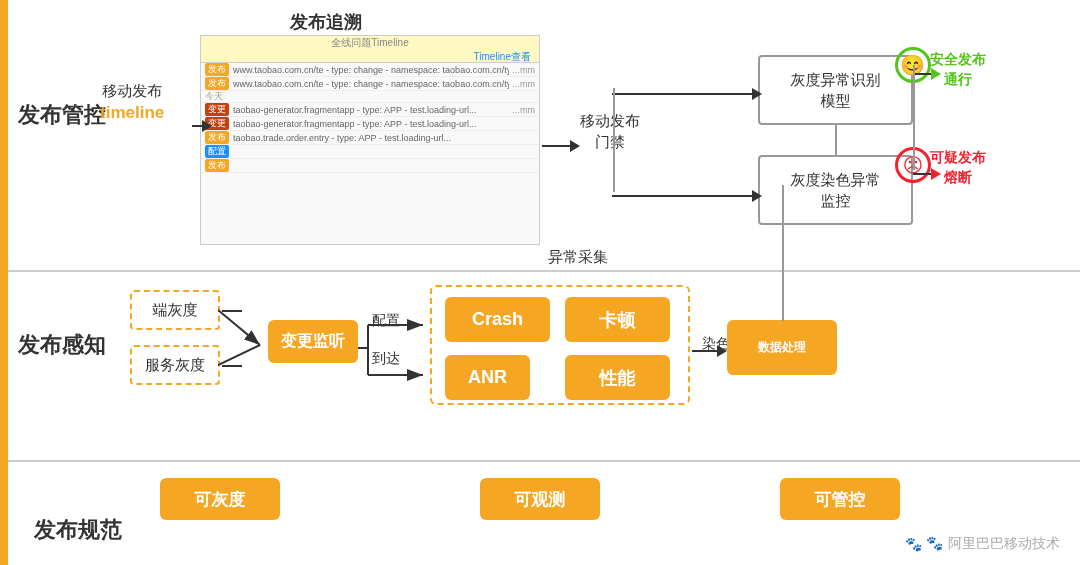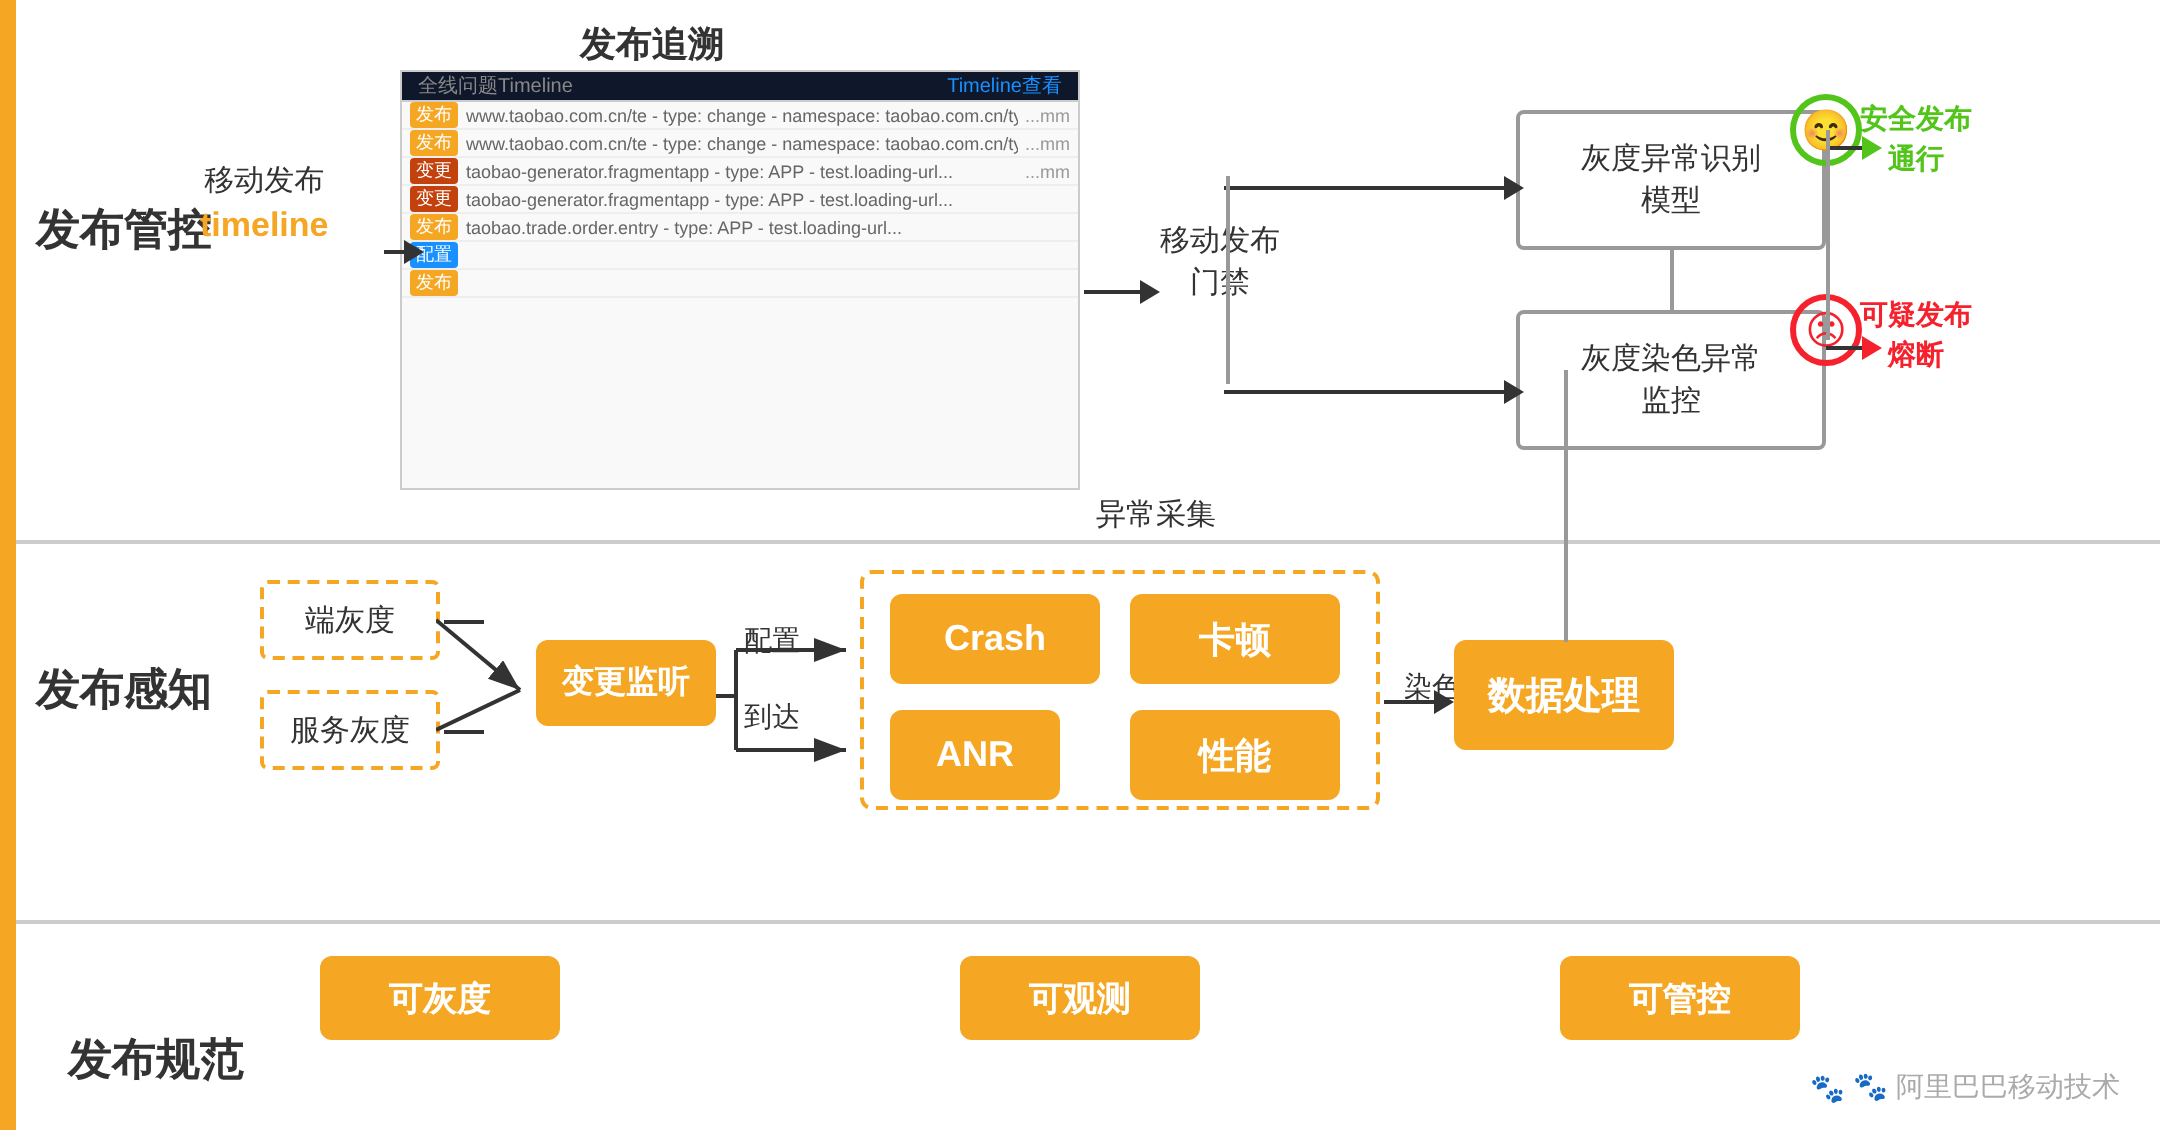--- a/index.html
+++ b/index.html
@@ -84,28 +84,29 @@
 
     
     .screenshot-area {
       position: absolute;
       border: 1px solid #ccc;
       background: #f9f9f9;
       overflow: hidden;
     }
 
     .screenshot-header {
-      background: #0f172a;
-      height: 15px;
+      background: #fef9c3;
+      height: 27px;
       display: flex;
       align-items: center;
       padding: 0 8px;
       font-size: 11px;
       color: #555;
       border-bottom: 1px solid #ccc;
+      flex-direction: column;
     }
 
     .screenshot-row {
       height: 14px;
       display: flex;
       align-items: center;
       border-bottom: 1px solid #eee;
       padding: 0 4px;
       gap: 4px;
     }
@@ -152,20 +153,23 @@
 
   <div class="screenshot-row">
     <span class="tag-orange">发布</span>
     <span class="row-text">www.taobao.com.cn/te - type: change - namespace: taobao.com.cn/ty...</span>
     <span style="font-size:9px;color:#999;">...mm</span>
   </div>
   <div class="screenshot-row">
     <span class="tag-orange">发布</span>
     <span class="row-text">www.taobao.com.cn/te - type: change - namespace: taobao.com.cn/ty...</span>
     <span style="font-size:9px;color:#999;">...mm</span>
+  </div>
+  <div style="height:12px; border-bottom:1px solid #eee; display:flex; align-items:center; padding:0 4px;">
+    <span style="font-size:9px; color:#999;">今天</span>
   </div>
   <div class="screenshot-row">
     <span class="tag-green">变更</span>
     <span class="row-text">taobao-generator.fragmentapp - type: APP - test.loading-url...</span>
     <span style="font-size:9px;color:#999;">...mm</span>
   </div>
   <div class="screenshot-row">
     <span class="tag-green">变更</span>
     <span class="row-text">taobao-generator.fragmentapp - type: APP - test.loading-url...</span>
   </div>
@@ -318,21 +322,21 @@
   <span>性能</span>
 </div>
 
 <div style="position:absolute; top:335px; left:702px; font-size:14px; color:#333;">染色</div>
 
 <div style="position:absolute; top:345px; left:692px; display:flex; align-items:center;">
   <div class="arrow-line" style="width:25px;"></div>
   <div style="border-top:6px solid transparent;border-bottom:6px solid transparent;border-left:10px solid #333;"></div>
 </div>
 
-<div class="orange-box" style="position:absolute; top:320px; left:727px; width:110px; height:55px; font-size:19px;">
+<div class="orange-box" style="position:absolute; top:320px; left:727px; width:110px; height:55px; font-size:12px;">
   <span>数据处理</span>
 </div>
 
 <svg style="position:absolute; top:185px; left:782px; width:2px; height:136px;">
   <line x1="1" y1="0" x2="1" y2="136" stroke="#999" stroke-width="2"></line>
 </svg>
 
 <div class="orange-box" style="position:absolute; top:478px; left:160px; width:120px; height:42px; font-size:17px;">
   <span>可灰度</span>
 </div>

